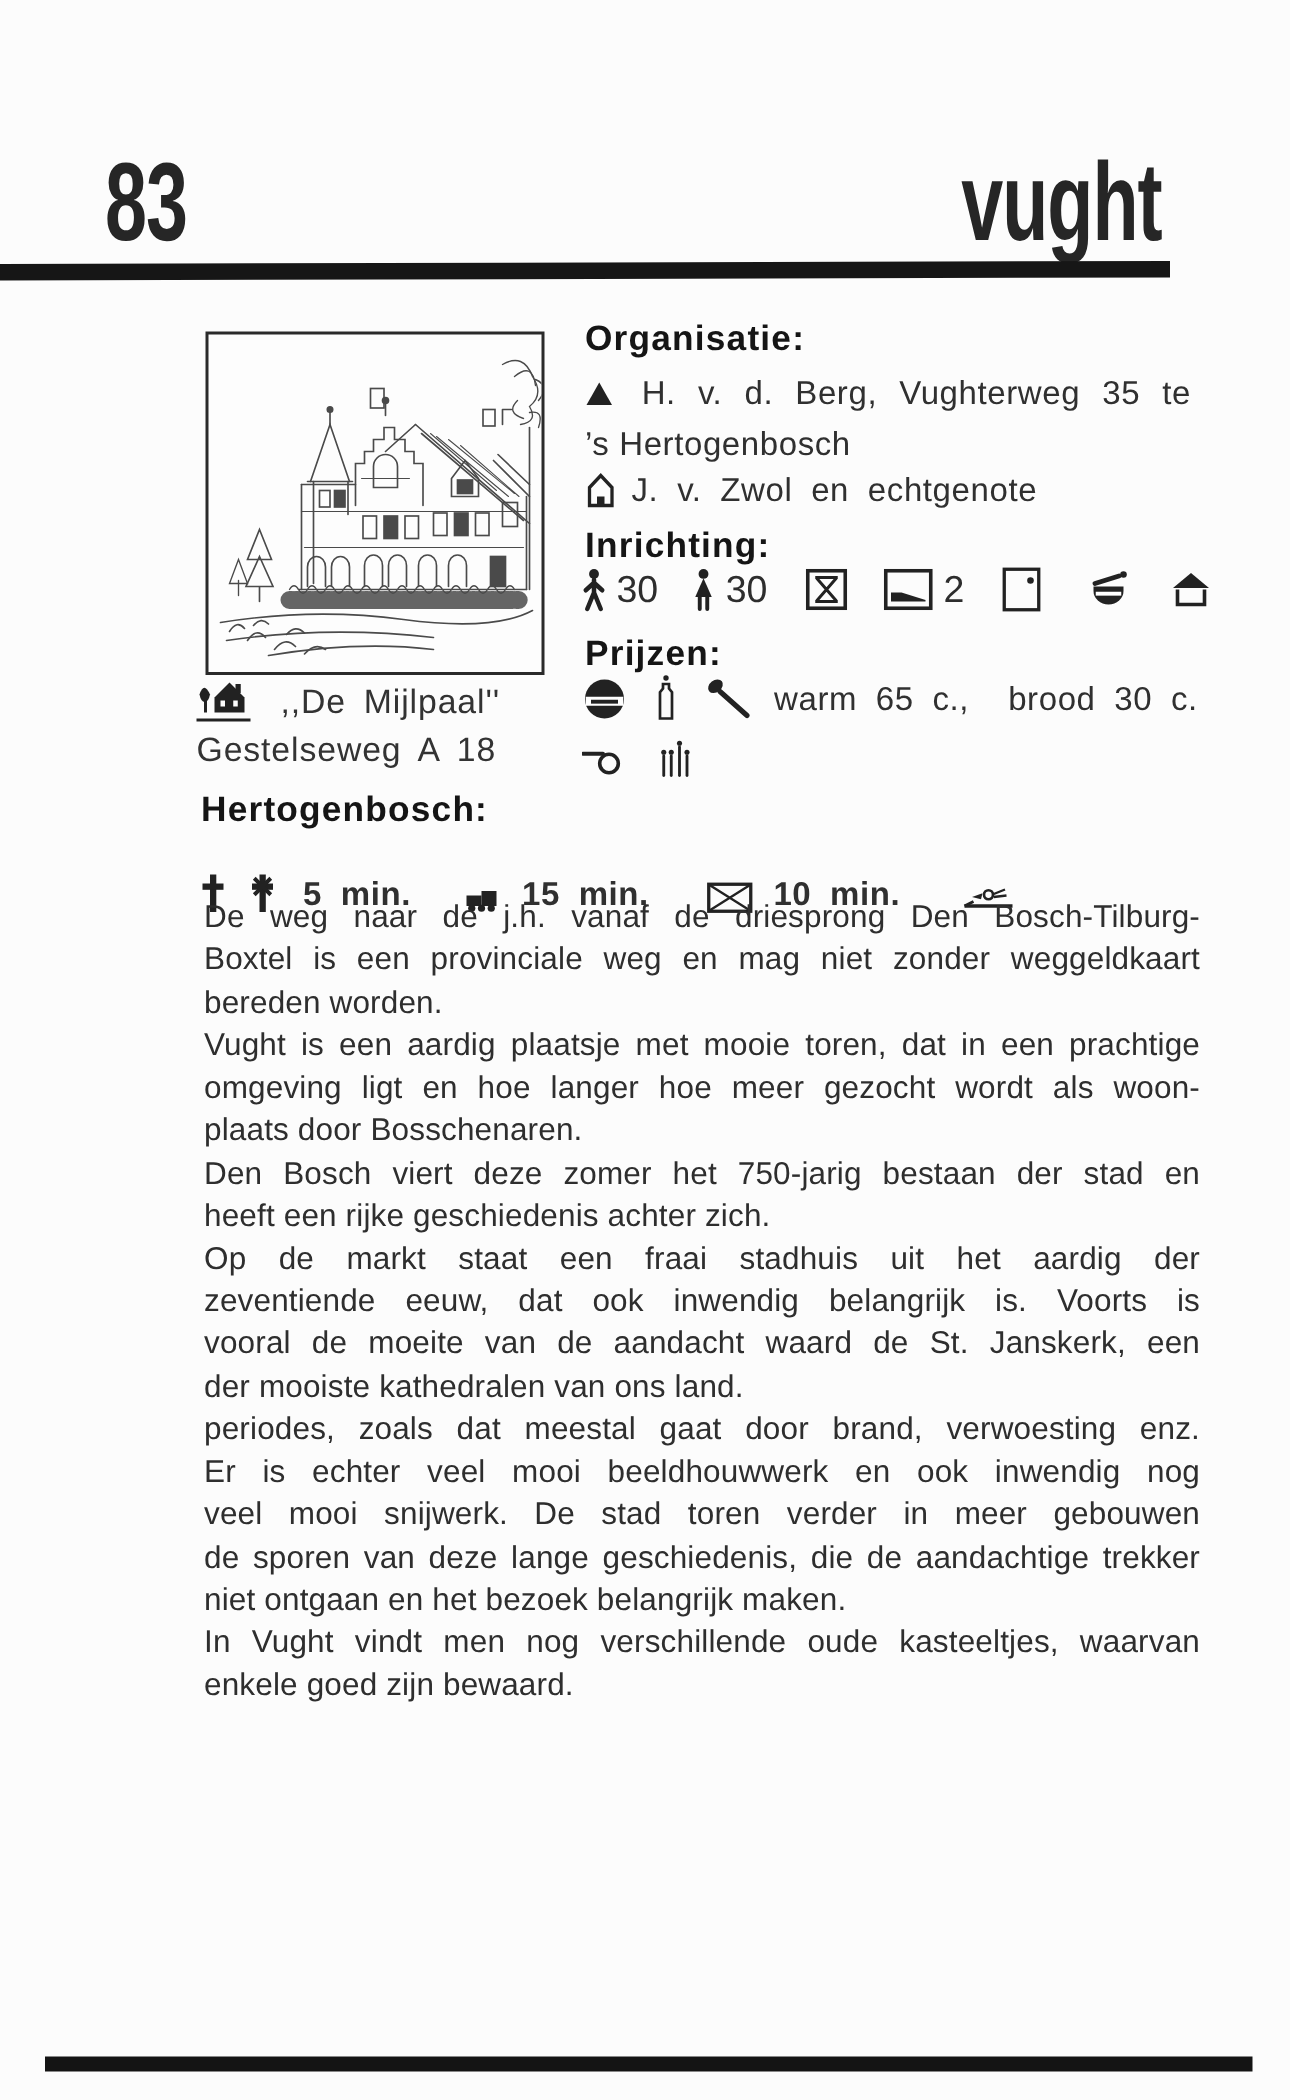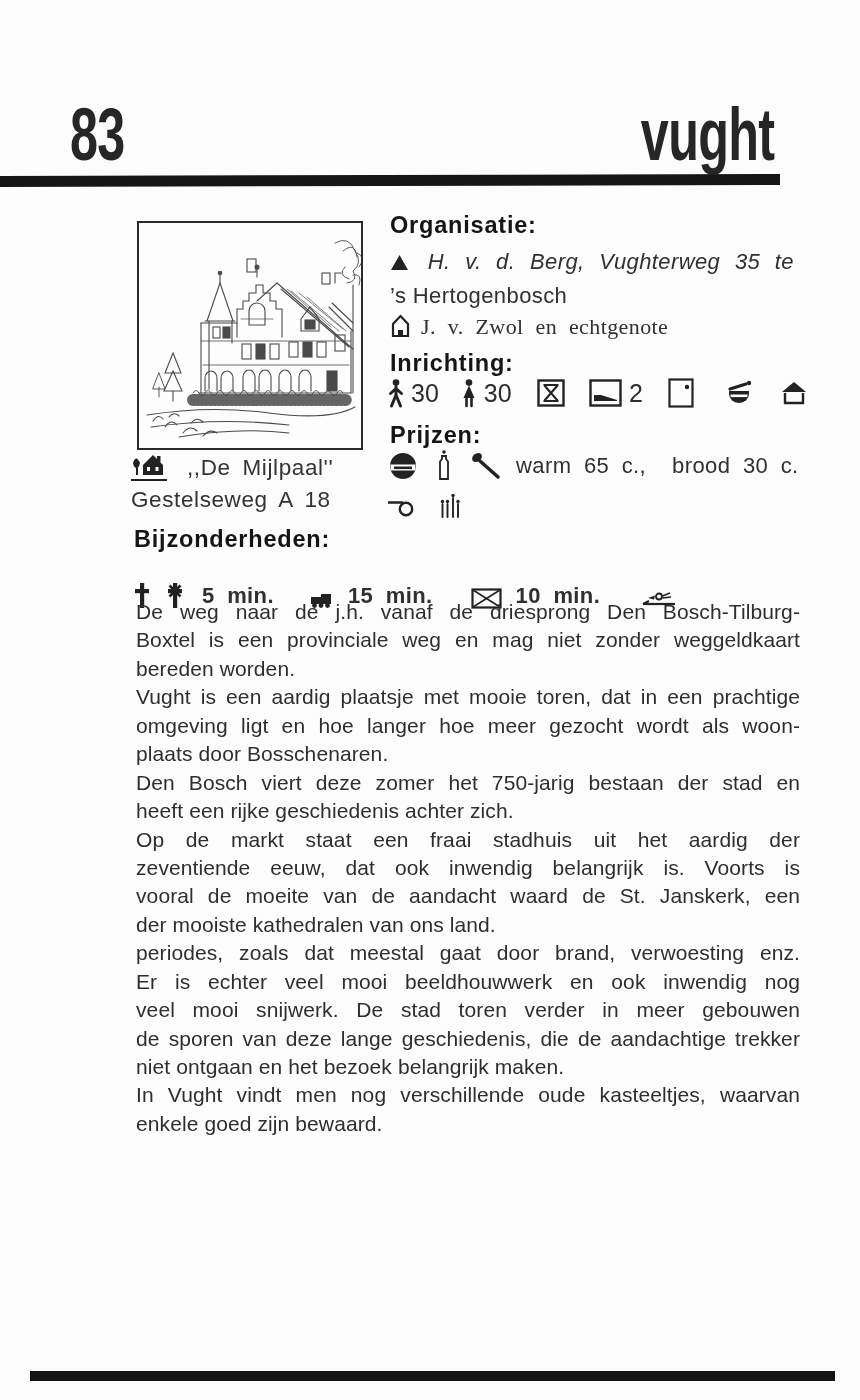--- a/index.html
+++ b/index.html
@@ -20,25 +20,25 @@
   #illus{left:137px;top:221px;width:222px;height:225px;border:2px solid #2a2a2a;background:#fdfdfd;}
   
   .cap{font-size:22.5px;color:#333;letter-spacing:0.6px;word-spacing:5px;}
   #cap1{left:131px;top:453px;display:flex;align-items:flex-end;gap:20px;}
   #cap2{left:131px;top:487px;}
   .hicon{border-bottom:2.5px solid #222;padding-bottom:1px;line-height:0;}
   
   .rcol{left:390px;width:404px;}
   .bh{font-size:23.5px;font-weight:700;color:#151515;letter-spacing:0.8px;}
   .rtxt{font-size:22px;color:#303030;letter-spacing:0.4px;}
-  .jline{text-align:justify;text-align-last:justify;font-style:italic;}
+  .jline{text-align:justify;text-align-last:justify;}
   #org-h{top:212px;}
   #org-l1{top:249px;height:28px;}
   #org-l2{top:283px;}
-  #org-l3{top:314px;display:flex;align-items:flex-start;gap:10px;word-spacing:6px;font-family:Liberation Serif, serif;}
+  #org-l3{top:314px;display:flex;align-items:center;gap:10px;word-spacing:6px;}
   #inr-h{top:350px;}
   #inr-row{top:378px;width:420px;display:flex;align-items:center;}
   #prij-h{top:422px;}
   #prij-r1{top:450px;width:420px;display:flex;align-items:center;}
   #prij-r2{top:492px;width:420px;display:flex;align-items:center;}
   .num{font-size:25px;color:#2d2d2d;margin-left:7px;}
   
   #bijz-h{left:134px;top:526px;}
   #bijz-row{left:134px;top:582px;width:560px;display:flex;align-items:flex-end;font-weight:bold;}
   .btxt{font-size:22px;color:#303030;word-spacing:6px;letter-spacing:0.4px;}
@@ -273,21 +273,21 @@
         <g fill="#222">
           <circle cx="3.5" cy="9.5" r="1.7"></circle>
             <circle cx="8.5" cy="9.5" r="1.7"></circle>
           <circle cx="14" cy="3.5" r="1.7"></circle>
             <circle cx="19" cy="9.5" r="1.7"></circle>
         </g>
       </svg>
     </span>
   </div>
 
-  <div class="abs bh" id="bijz-h">Bijzonderheden:</div>
+  <div class="abs bh" id="bijz-h">Hertogenbosch:</div>
   <div class="abs" id="bijz-row">
     <span class="ico">
       <svg width="16" height="27" viewBox="0 0 16 27">
         <rect x="6" y="1" width="4.2" height="25" fill="#222"></rect>
         <rect x="1" y="7" width="14" height="4.2" fill="#222"></rect>
       </svg>
     </span>
     <span style="width:16px;"></span>
     <span class="ico">
       <svg width="18" height="27" viewBox="0 0 18 27">

